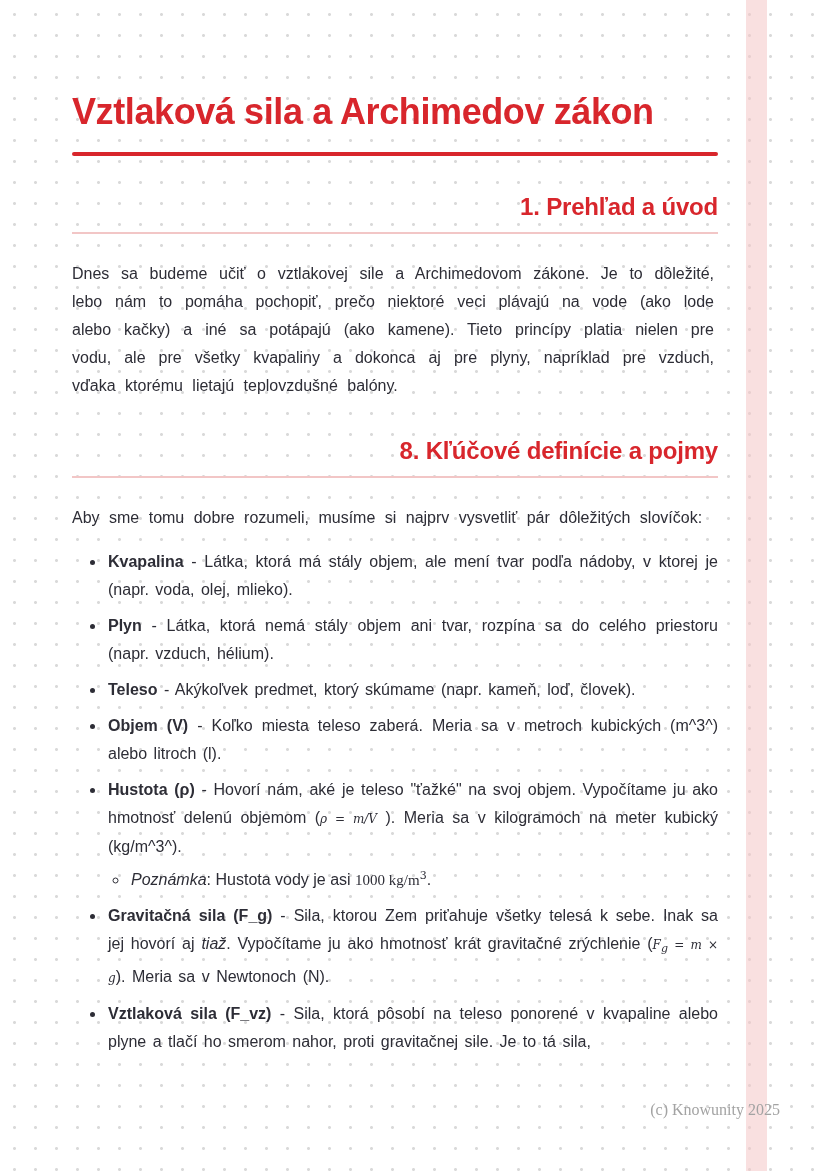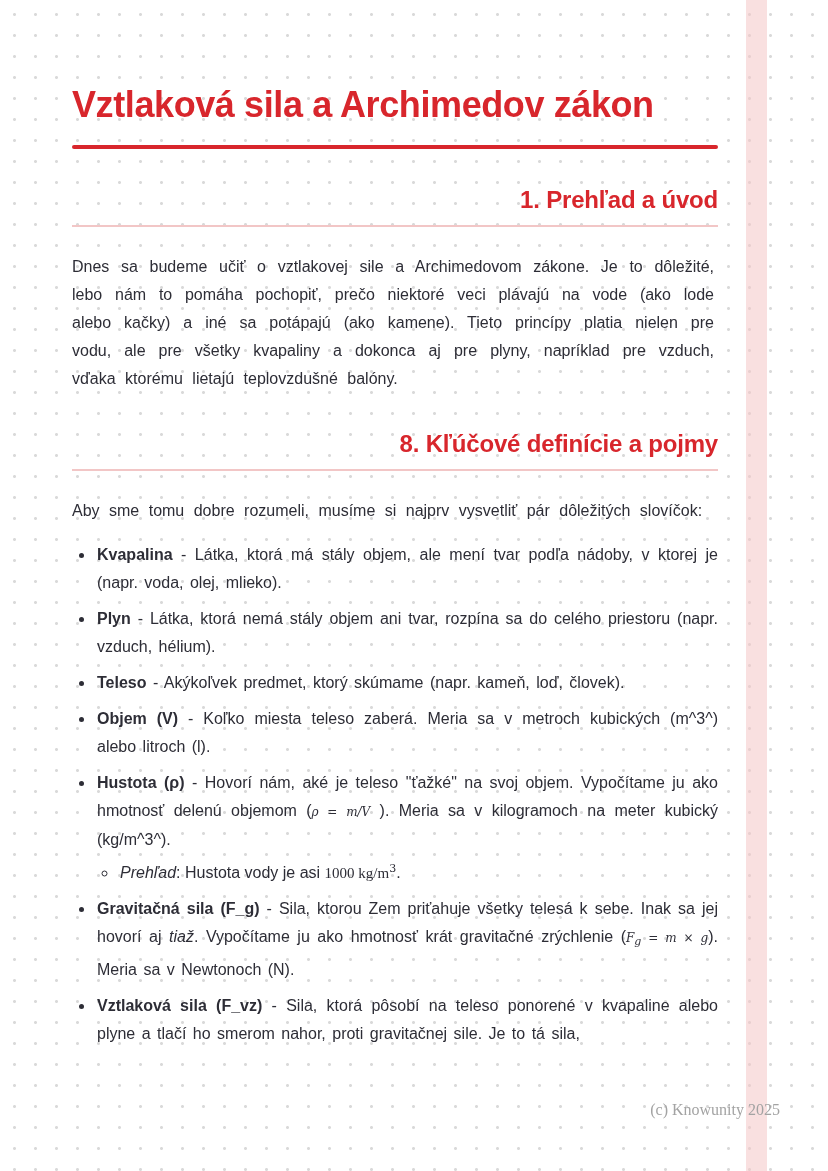--- a/index.html
+++ b/index.html
@@ -22,21 +22,21 @@
     position: absolute;
     left: 746px;
     top: 0;
     width: 21px;
     height: 1171px;
     background: rgba(244, 199, 199, 0.55);
   }
   .content {
     position: absolute;
     left: 72px;
-    top: 4px;
+    top: 11px;
     width: 646px;
   }
   .doc-title {
     margin: 78px 0 0 0;
     font-size: 36px;
     line-height: 45px;
     font-weight: 700;
     letter-spacing: -0.4px;
     color: #d8262c;
   }
@@ -66,21 +66,21 @@
     line-height: 28px;
     text-align: justify;
     word-spacing: 5px;
   }
   .def-list {
     margin: 16px 0 0 0;
     padding: 0 0 0 23px;
     list-style: disc outside;
   }
   .def-item {
-    margin: 0 0 8px 0;
+    margin: 0 0 8px 11px;
     padding-left: 2px;
   }
   .def-body {
     font-size: 16px;
     line-height: 28px;
     text-align: justify;
     word-spacing: 2px;
   }
   .sub-list {
     margin: 1px 0 0 0;
@@ -150,21 +150,21 @@
       </li>
       <li class="def-item">
         <div class="def-body"><span class="run-bold">Teleso</span><span class="run-normal"> - Akýkoľvek predmet, ktorý skúmame (napr. kameň, loď, človek).</span></div>
       </li>
       <li class="def-item">
         <div class="def-body"><span class="run-bold">Objem (V)</span><span class="run-normal"> - Koľko miesta teleso zaberá. Meria sa v metroch kubických (m^3^) alebo litroch (l).</span></div>
       </li>
       <li class="def-item">
         <div class="def-body"><span class="run-bold">Hustota (ρ)</span><span class="run-normal"> - Hovorí nám, aké je teleso "ťažké" na svoj objem. Vypočítame ju ako hmotnosť delenú objemom (</span><span class="run-math-italic">ρ = m/V</span><span class="run-normal"> ). Meria sa v kilogramoch na meter kubický (kg/m^3^).</span></div>
         <ul class="sub-list">
-          <li class="sub-item"><span class="run-italic">Prehľad</span><span class="run-normal">: Hustota vody je asi </span><span class="run-math">1000 kg/m</span><span class="run-math-sup">3</span><span class="run-normal">.</span></li>
+          <li class="sub-item"><span class="run-italic">Poznámka</span><span class="run-normal">: Hustota vody je asi </span><span class="run-math">1000 kg/m</span><span class="run-math-sup">3</span><span class="run-normal">.</span></li>
         </ul>
       </li>
       <li class="def-item">
         <div class="def-body"><span class="run-bold">Gravitačná sila (F_g)</span><span class="run-normal"> - Sila, ktorou Zem priťahuje všetky telesá k sebe. Inak sa jej hovorí aj </span><span class="run-italic">tiaž</span><span class="run-normal">. Vypočítame ju ako hmotnosť krát gravitačné zrýchlenie (</span><span class="run-math-italic">F</span><span class="run-math-sub">g</span><span class="run-math-italic"> = m × g</span><span class="run-normal">). Meria sa v Newtonoch (N).</span></div>
       </li>
       <li class="def-item">
         <div class="def-body"><span class="run-bold">Vztlaková sila (F_vz)</span><span class="run-normal"> - Sila, ktorá pôsobí na teleso ponorené v kvapaline alebo plyne a tlačí ho smerom nahor, proti gravitačnej sile. Je to tá sila,</span></div>
       </li>
     </ul>
 </div>

